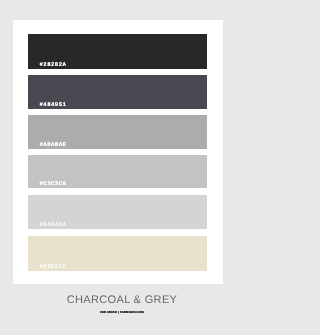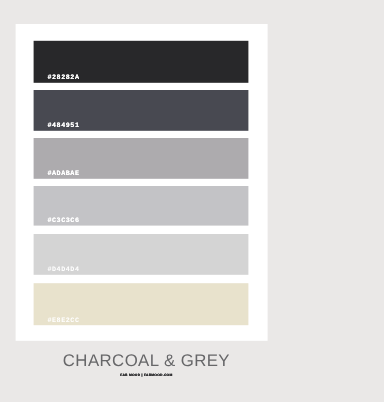--- a/index.html
+++ b/index.html
@@ -36,21 +36,21 @@
   .sw1 .hex{top:28.3px;text-shadow:0 0 .4px #fff;}
   .sw2 .hex{top:27.6px;text-shadow:0 0 .4px #fff;}
   .sw3 .hex{top:27.3px;text-shadow:0 0 .4px #fff;}
   .sw4 .hex{top:26.6px;text-shadow:0 0 .4px #fff;}
   .sw5 .hex{top:26.8px;}
   .sw6 .hex{top:28.6px;}
 
   
   #caption{position:absolute;left:0;top:295px;width:244px;text-align:center;}
   #title{
-    font-size:14px;letter-spacing:0.35px;color:#676769;
+    font-size:11px;letter-spacing:0.35px;color:#676769;
     font-weight:400;line-height:10px;
   }
   #sub{
     font-size:2.8px;letter-spacing:0.2px;color:#2e2e30;
     font-weight:700;line-height:5px;margin-top:5px;
     text-shadow:0 0 0.35px #2e2e30, 0 0 0.35px #2e2e30;
   }
 </style>
 </head>
 <body style="background-color: rgb(234, 232, 231);">

